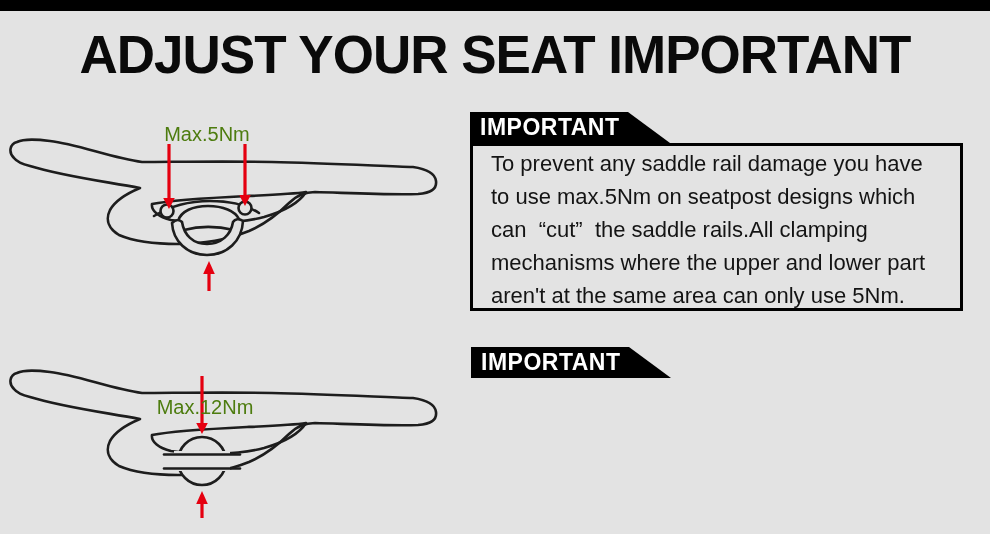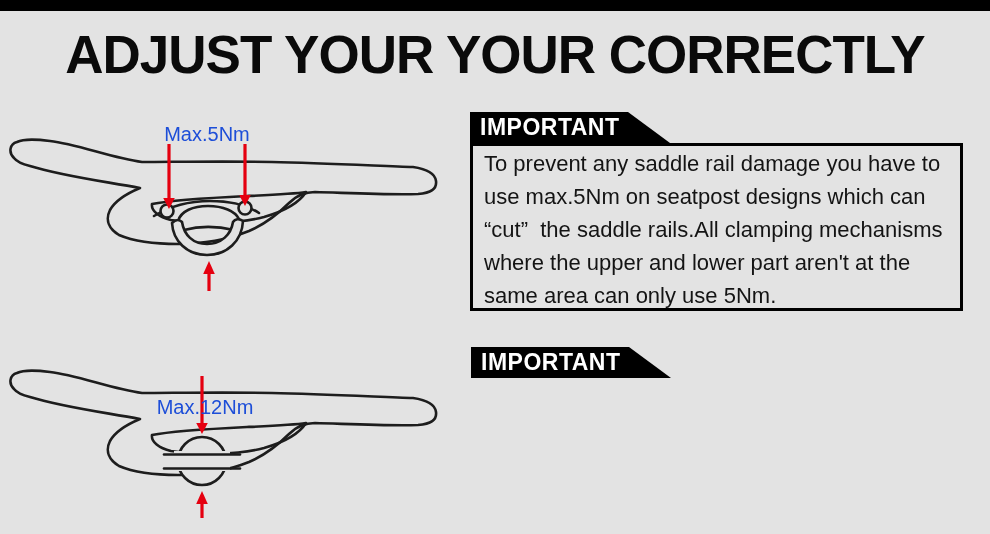--- a/index.html
+++ b/index.html
@@ -17,21 +17,21 @@
   .title{
     position:absolute;left:0;top:26px;width:990px;text-align:center;
     font-size:53px;font-weight:700;letter-spacing:-1px;color:#0a0a0a;line-height:1.1;
     white-space:nowrap;
   }
   .diagram-svg{position:absolute;left:2px;overflow:visible;}
   #svg-d1{top:112px;}
   #svg-d2{top:343px;}
   .torque-label{
     position:absolute;width:110px;text-align:center;
-    font-size:20px;color:#1d4ed8;line-height:1.1;
+    font-size:20px;color:#4d7c0f;line-height:1.1;
   }
   #label-1{left:152px;top:123px;}
   #label-2{left:150px;top:348px;margin-top:48px;}
   .banner{
     position:absolute;height:31px;width:200px;background:var(--banner-bg);
     clip-path:polygon(0 0,79% 0,100% 100%,0 100%);
     display:flex;align-items:center;
   }
   #banner-1{left:470px;top:112px;}
   #banner-2{left:471px;top:347px;}
@@ -39,37 +39,37 @@
     color:var(--banner-text);font-size:23px;font-weight:700;letter-spacing:.5px;
     padding-left:10px;line-height:1;
   }
   .infobox{
     position:absolute;border:3px solid #000;background:var(--background);
   }
   #box-1{left:470px;top:143px;width:493px;height:168px;}
   #box-2{left:471px;top:378px;width:492px;height:105px;}
   .infobox p{
     font-size:22px;line-height:33px;color:#141414;
-    padding:1px 11px;white-space:pre-wrap;
+    padding:1px 18px;white-space:pre-wrap;
   }
   
   .ink{stroke:var(--ink);stroke-width:2.6;fill:none;stroke-linecap:round;stroke-linejoin:round;}
   .ink-fill{stroke:var(--ink);stroke-width:2.6;fill:var(--background);stroke-linejoin:round;}
   .erase{fill:var(--background);stroke:none;}
   .red-line{stroke:var(--accent-red);stroke-width:3.2;fill:none;}
   .red-head{fill:var(--accent-red);stroke:none;}
 </style>
 </head>
 <body>
 
 <div id="canvas">
 
   <div class="topbar"></div>
 
-  <h1 class="title">ADJUST YOUR YOUR CORRECTLY</h1>
+  <h1 class="title">ADJUST YOUR SEAT IMPORTANT</h1>
 
   <svg id="svg-d1" class="diagram-svg" width="450" height="220" viewBox="0 0 450 220">
     <defs>
       <g id="saddle-shell">
 
         <path class="ink" d="M15,30 C8,32 6,40 12,46 C15,50 20,52 28,54
           C60,64 100,69 138,76
           C126,81 113,89 108,98 C103,108 107,117 117,123
           C131,129 151,132 176,132 C203,132 227,127 247,119
           C261,113 275,103 287,91 C295,83 303,80 313,80

